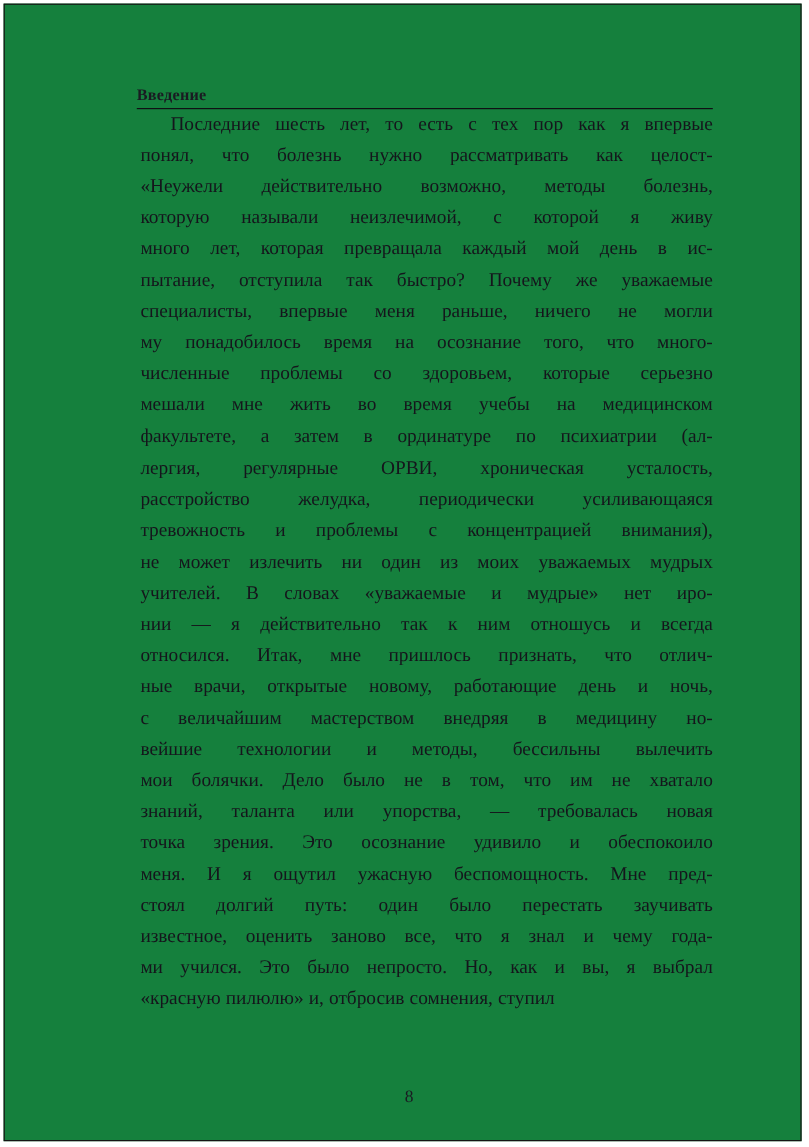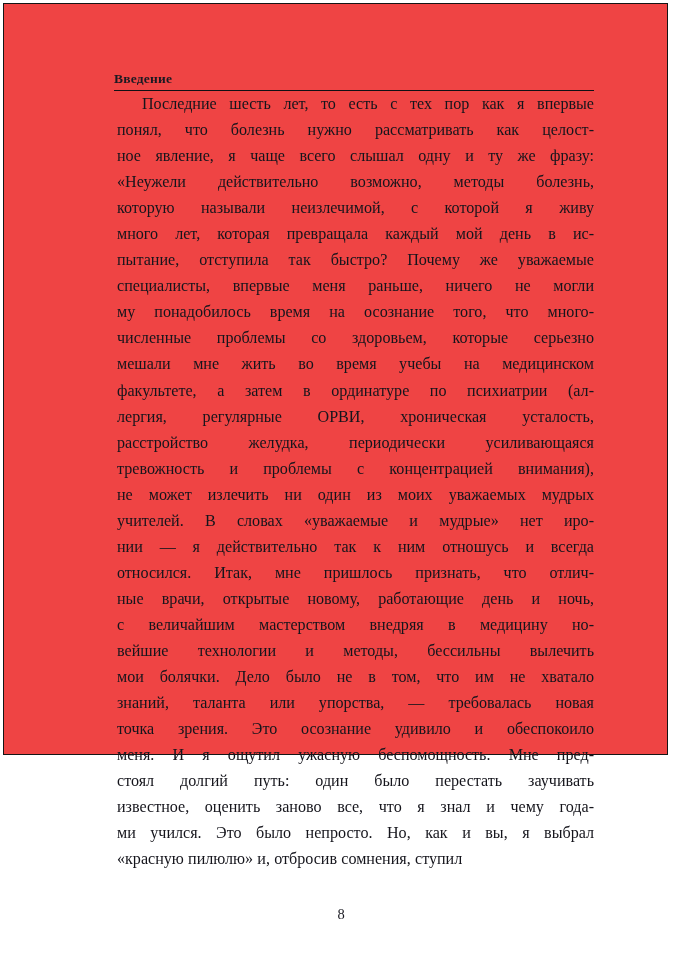--- a/index.html
+++ b/index.html
@@ -13,22 +13,22 @@
     overflow: hidden;
     font-family: "Liberation Serif", "DejaVu Serif", serif;
   }
 
   
   .page-sheet {
     position: absolute;
     left: 3px;
     top: 3px;
     width: 665px;
-    height: 752px;
-    background: #ef4444;
+    height: 948px;
+    background: #15803d;
     border: 1.6px solid #151515;
     box-sizing: border-box;
   }
 
   
   .running-head {
     position: absolute;
     left: 110px;
     top: 66px;
     width: 480px;
@@ -105,21 +105,20 @@
 
   <div class="running-head">
     <span class="running-head-label">Введение</span>
     <div class="head-rule"></div>
   </div>
 
   <div class="text-block">
     <p class="body-paragraph">
         <span class="scan-line first">Последние шесть лет, то есть с тех пор как я впервые</span>
         <span class="scan-line">понял, что болезнь нужно рассматривать как целост-</span>
-        <span class="scan-line">ное явление, я чаще всего слышал одну и ту же фразу:</span>
         <span class="scan-line">«Неужели действительно возможно, методы болезнь,</span>
         <span class="scan-line">которую называли неизлечимой, с которой я живу</span>
         <span class="scan-line">много лет, которая превращала каждый мой день в ис-</span>
         <span class="scan-line">пытание, отступила так быстро? Почему же уважаемые</span>
         <span class="scan-line">специалисты, впервые меня раньше, ничего не могли</span>
         <span class="scan-line">му понадобилось время на осознание того, что много-</span>
         <span class="scan-line">численные проблемы со здоровьем, которые серьезно</span>
         <span class="scan-line">мешали мне жить во время учебы на медицинском</span>
         <span class="scan-line">факультете, а затем в ординатуре по психиатрии (ал-</span>
         <span class="scan-line">лергия, регулярные ОРВИ, хроническая усталость,</span>

